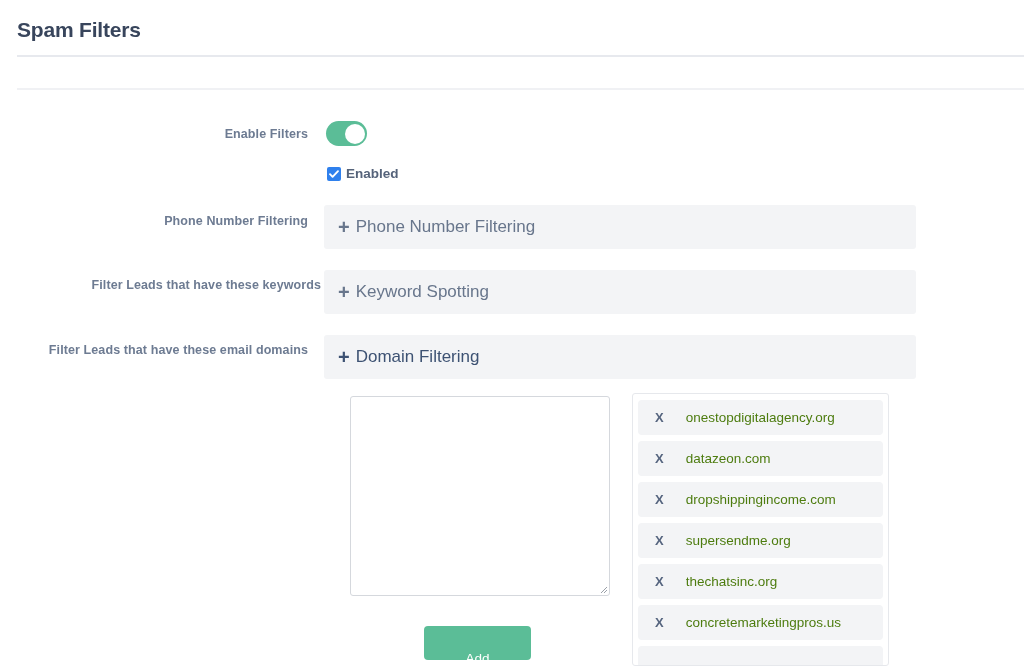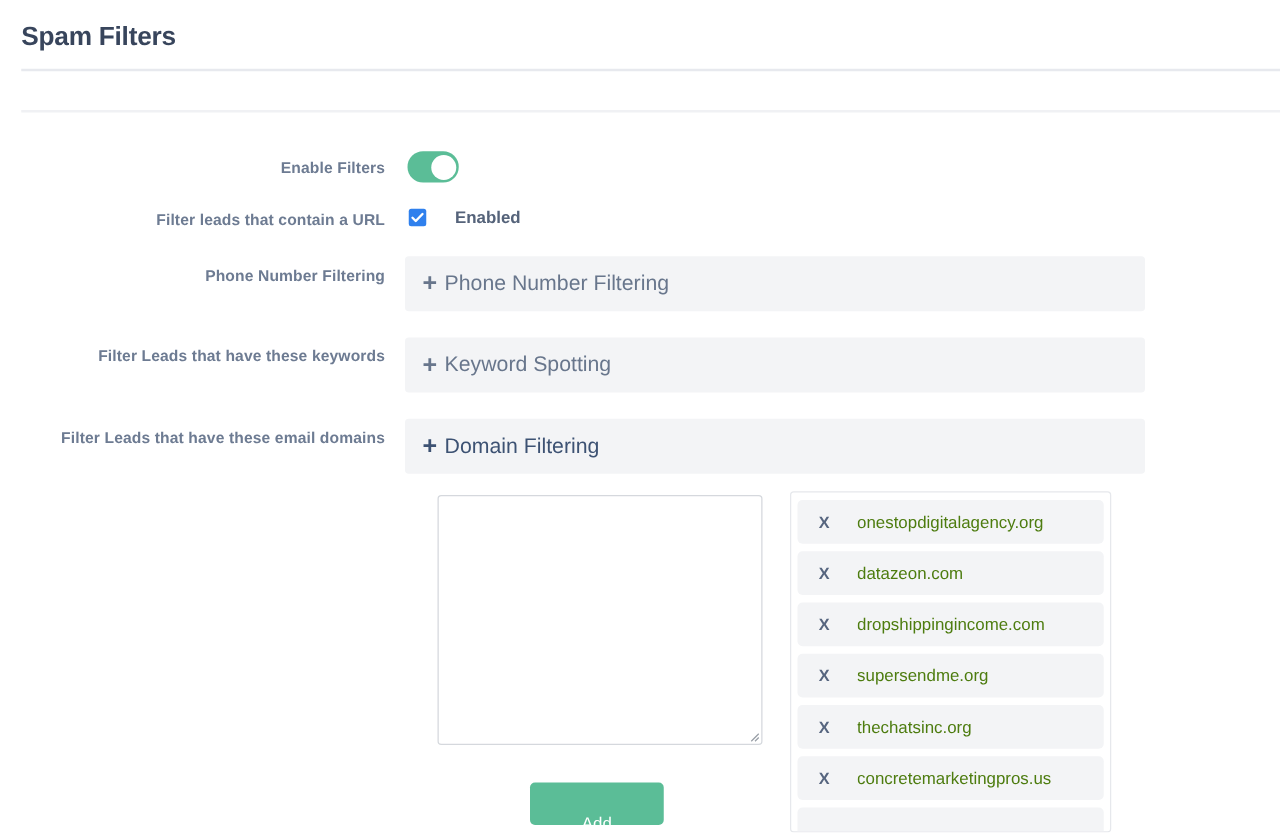--- a/index.html
+++ b/index.html
@@ -75,21 +75,20 @@
   }
 
   
   .checkbox-wrap {
     position: absolute;
     left: 327px;
     top: 166px;
     display: flex;
     align-items: center;
     cursor: pointer;
-    gap: 18px;
   }
   .checkbox-box {
     width: 14px;
     height: 14px;
     border-radius: 2px;
     background: #2f80ed;
     position: relative;
     flex: 0 0 auto;
   }
   .checkbox-box svg { position: absolute; left: 1px; top: 1px; }
@@ -228,39 +227,38 @@
 
   <div class="divider divider-top"></div>
   <div class="divider divider-bottom"></div>
 
   <div class="field-label" style="left:0px; top:125px; width:308px;">Enable Filters</div>
 
   <div class="toggle-switch">
     <div class="toggle-knob"></div>
   </div>
 
-  <div class="field-label" style="left:0px; top:167px; width:308px;">Filter leads that contain a URL</div>
 
   <div class="checkbox-wrap">
     <span class="checkbox-box">
       <svg width="12" height="12" viewBox="0 0 12 12">
         <path d="M2 6.2 L4.6 8.8 L10 3.2" fill="none" stroke="#ffffff" stroke-width="1.9" stroke-linecap="round" stroke-linejoin="round"></path>
       </svg>
     </span>
     <span class="checkbox-label">Enabled</span>
   </div>
 
   <div class="field-label" style="left:0px; top:212px; width:308px;">Phone Number Filtering</div>
 
   <div class="accordion acc-muted" id="acc-phone">
     <span class="plus">+</span>
     <span class="acc-title">Phone Number Filtering</span>
   </div>
 
-  <div class="field-label" style="left:0px; top:276px; width:308px;">Filter Leads that have these keywords</div>
+  <div class="field-label" style="left:13px; top:276px; width:308px;">Filter Leads that have these keywords</div>
 
   <div class="accordion acc-muted" id="acc-keyword">
     <span class="plus">+</span>
     <span class="acc-title">Keyword Spotting</span>
   </div>
 
   <div class="field-label" style="left:0px; top:341px; width:308px;">Filter Leads that have these email domains</div>
 
   <div class="accordion acc-active" id="acc-domain">
     <span class="plus">+</span>

